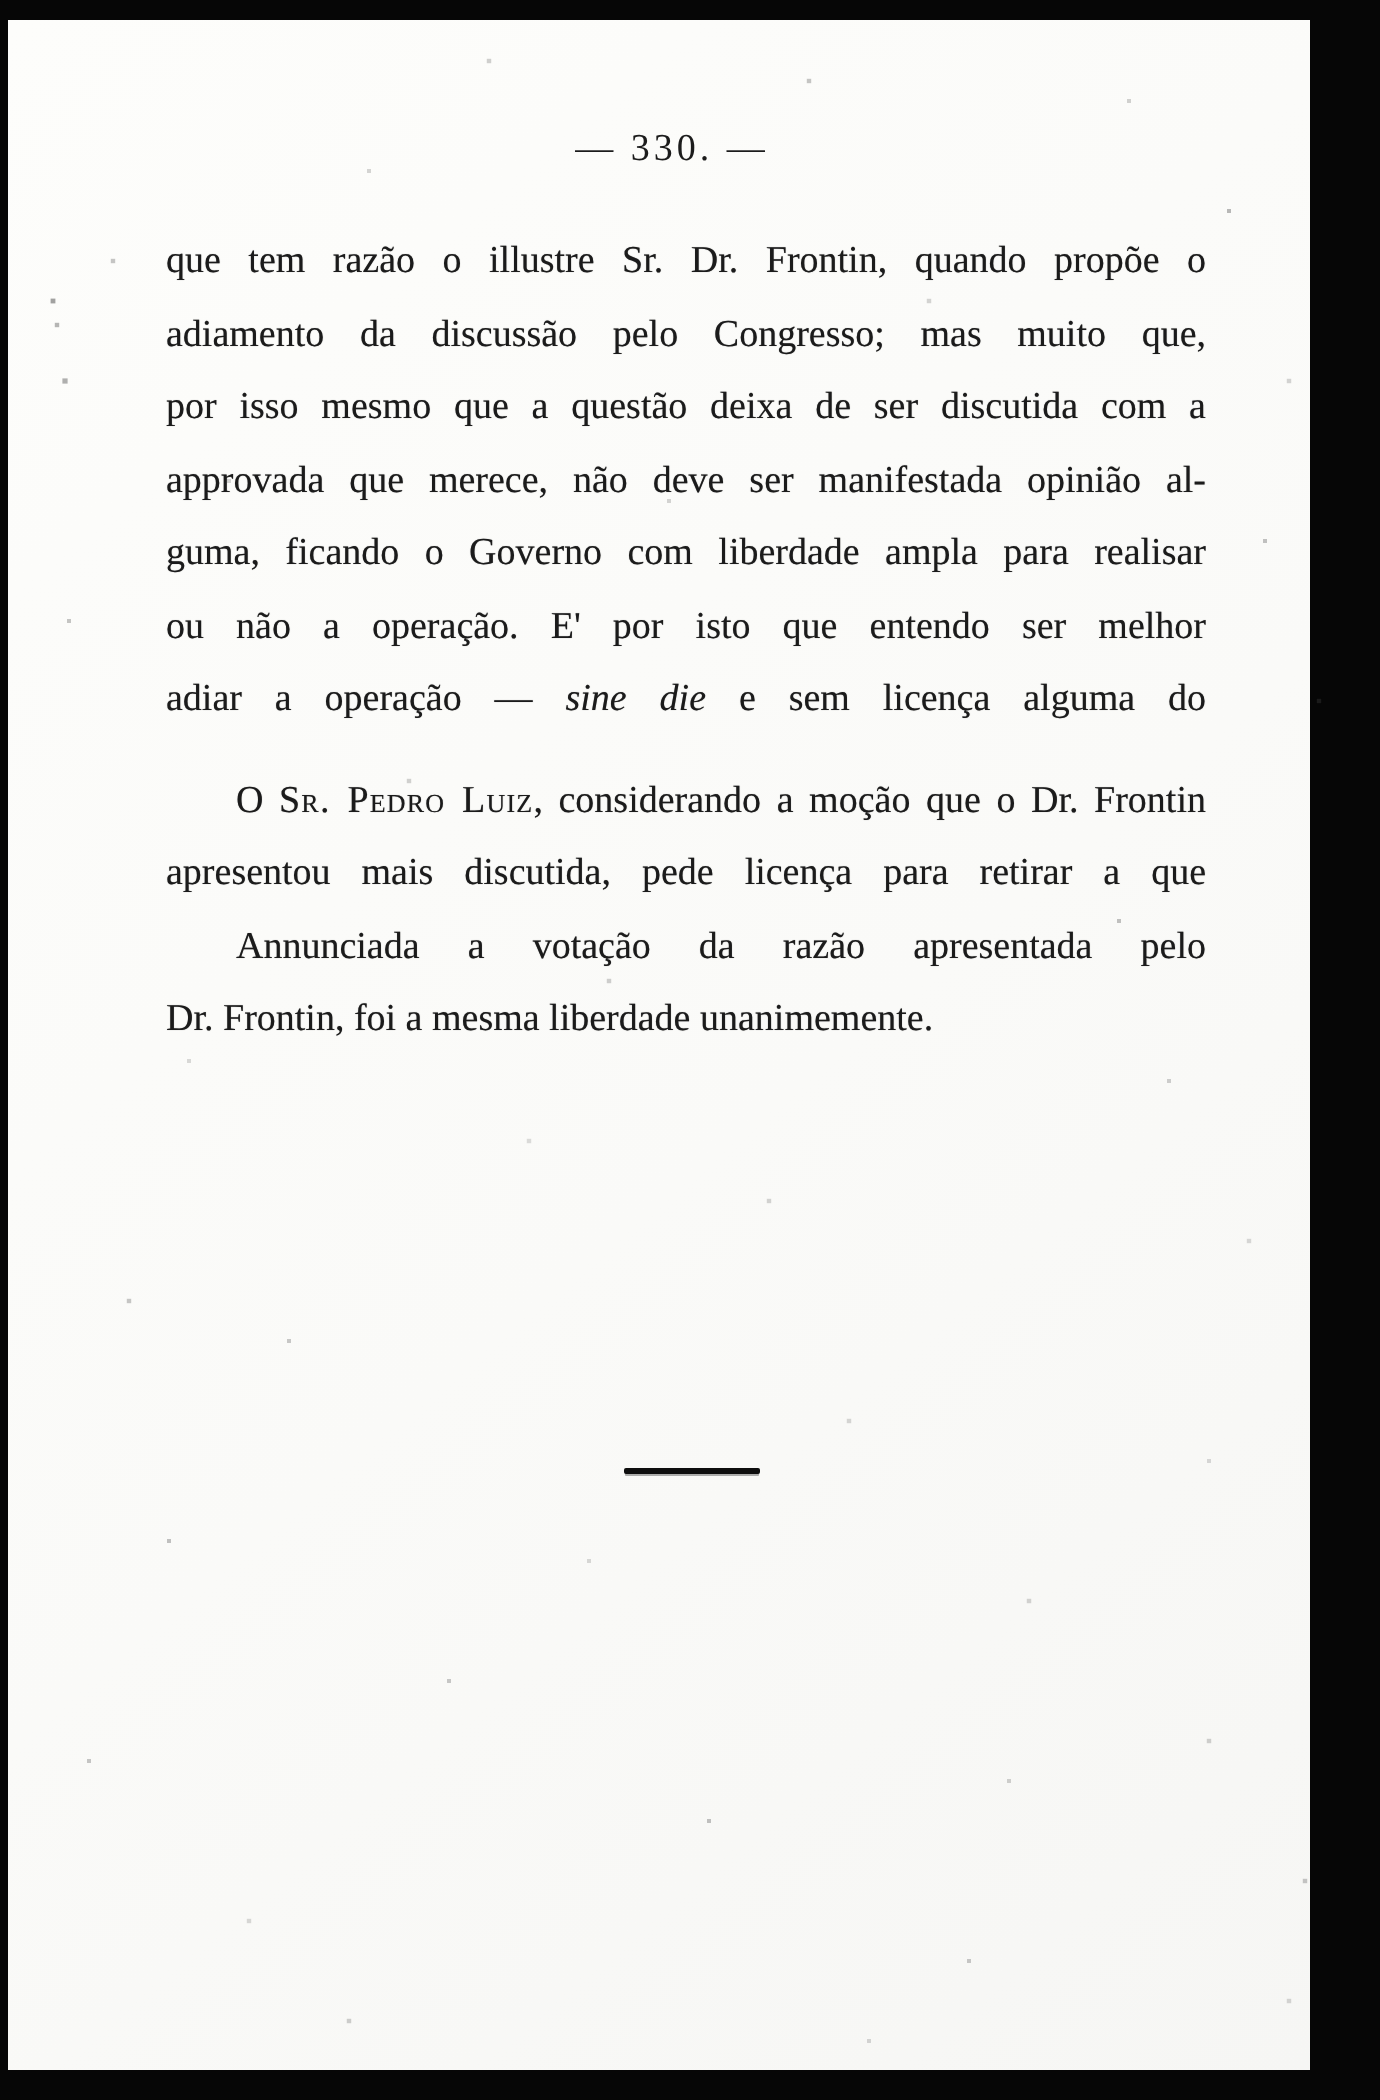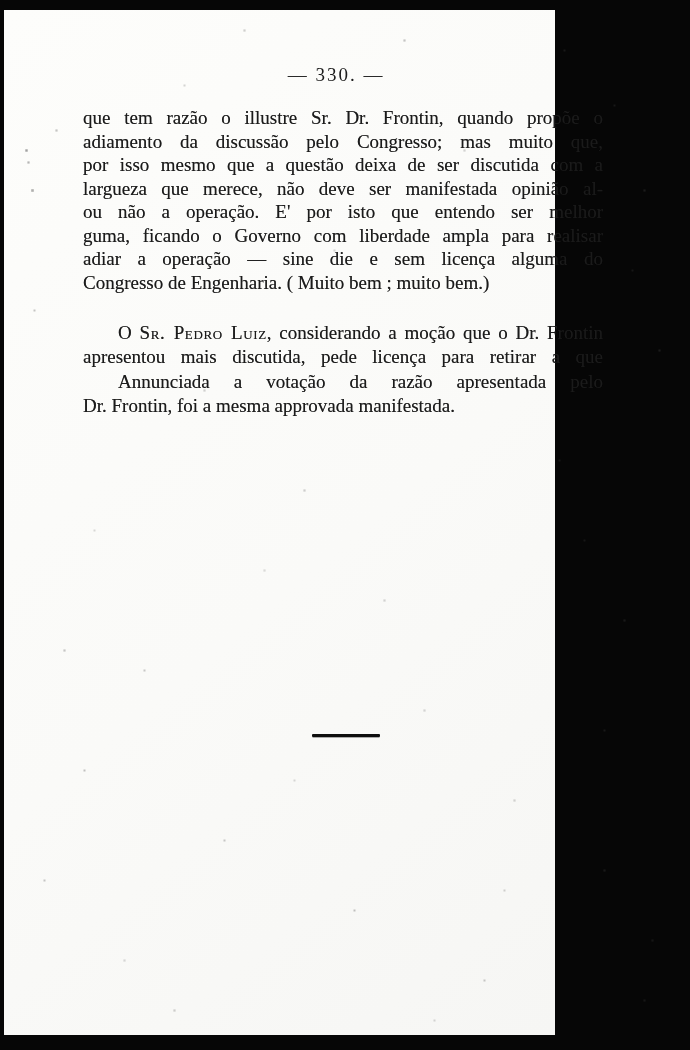--- a/index.html
+++ b/index.html
@@ -7,21 +7,21 @@
     width: 690px; height: 1050px;
     position: relative;
     background: #060606;
     overflow: hidden;
     font-family: "Liberation Serif", serif;
   }
   
   .page {
     position: absolute;
     left: 4px; top: 10px;
-    width: 551px; height: 1025px;
+    width: 651px; height: 1025px;
     background: linear-gradient(140deg, #fdfdfb 0%, #fafaf8 55%, #f6f6f4 100%);
   }
   .page-number {
     position: absolute;
     left: 72px; top: 54px; width: 520px;
     text-align: center;
     font-size: 19px;
     letter-spacing: 2px;
     color: #1c1c1c;
   }
@@ -35,25 +35,26 @@
   }
   .paragraph { margin: 0; }
   .paragraph.p1 { margin-top: 27px; }
   .paragraph.p2 { margin-top: 2px; }
   .paragraph.indent .line:first-child { padding-left: 35px; }
   
   .line {
     text-align: justify;
     height: 23.5px;
     overflow: hidden;
+    margin-top: 13px;
   }
   .line::after { content: ""; display: inline-block; width: 100%; }
   .line.last { text-align: left; }
   .line.last::after { content: none; }
-  .it { }
+  .it { font-style: italic; }
   .sc { font-variant: small-caps; letter-spacing: 0.6px; }
   
   .separator-rule {
     position: absolute;
     left: 308px; top: 724px;
     width: 68px; height: 3px;
     background: #0e0e0e;
     border-radius: 1px;
     box-shadow: 0 1.5px 0 -0.5px rgba(30,30,30,0.35);
   }
@@ -89,29 +90,28 @@
 <body>
 
 <div class="page">
   <div class="speckles"></div>
   <div class="page-number">— 330. —</div>
   <div class="text-block">
       <div class="paragraph p0">
         <div class="line"><span>que tem razão o illustre Sr. Dr. Frontin, quando propõe o</span></div>
         <div class="line"><span>adiamento da discussão pelo Congresso; mas muito que,</span></div>
         <div class="line"><span>por isso mesmo que a questão deixa de ser discutida com a</span></div>
-        <div class="line"><span>largueza que merece, não deve ser manifestada opinião al-</span></div>
+        <div class="line"><span>approvada que merece, não deve ser manifestada opinião al-</span></div>
+        <div class="line"><span>guma, ficando o Governo com liberdade ampla para realisar</span></div>
         <div class="line"><span>ou não a operação. E' por isto que entendo ser melhor</span></div>
-        <div class="line"><span>guma, ficando o Governo com liberdade ampla para realisar</span></div>
         <div class="line"><span>adiar a operação — </span><span class="it">sine die</span><span> e sem licença alguma do</span></div>
-        <div class="line last"><span>Congresso de Engenharia. ( </span><span class="it">Muito bem ; muito bem</span><span>.)</span></div>
       </div>
       <div class="paragraph p1 indent">
         <div class="line"><span>O </span><span class="sc">Sr. Pedro Luiz</span><span>, considerando a moção que o Dr. Frontin</span></div>
         <div class="line"><span>apresentou mais discutida, pede licença para retirar a que</span></div>
       </div>
       <div class="paragraph p2 indent">
         <div class="line"><span>Annunciada a votação da razão apresentada pelo</span></div>
-        <div class="line last"><span>Dr. Frontin, foi a mesma approvada manifestada.</span></div>
+        <div class="line last"><span>Dr. Frontin, foi a mesma liberdade unanimemente.</span></div>
       </div>
     </div>
   <div class="separator-rule"></div>
 </div>
 
 </body></html>

